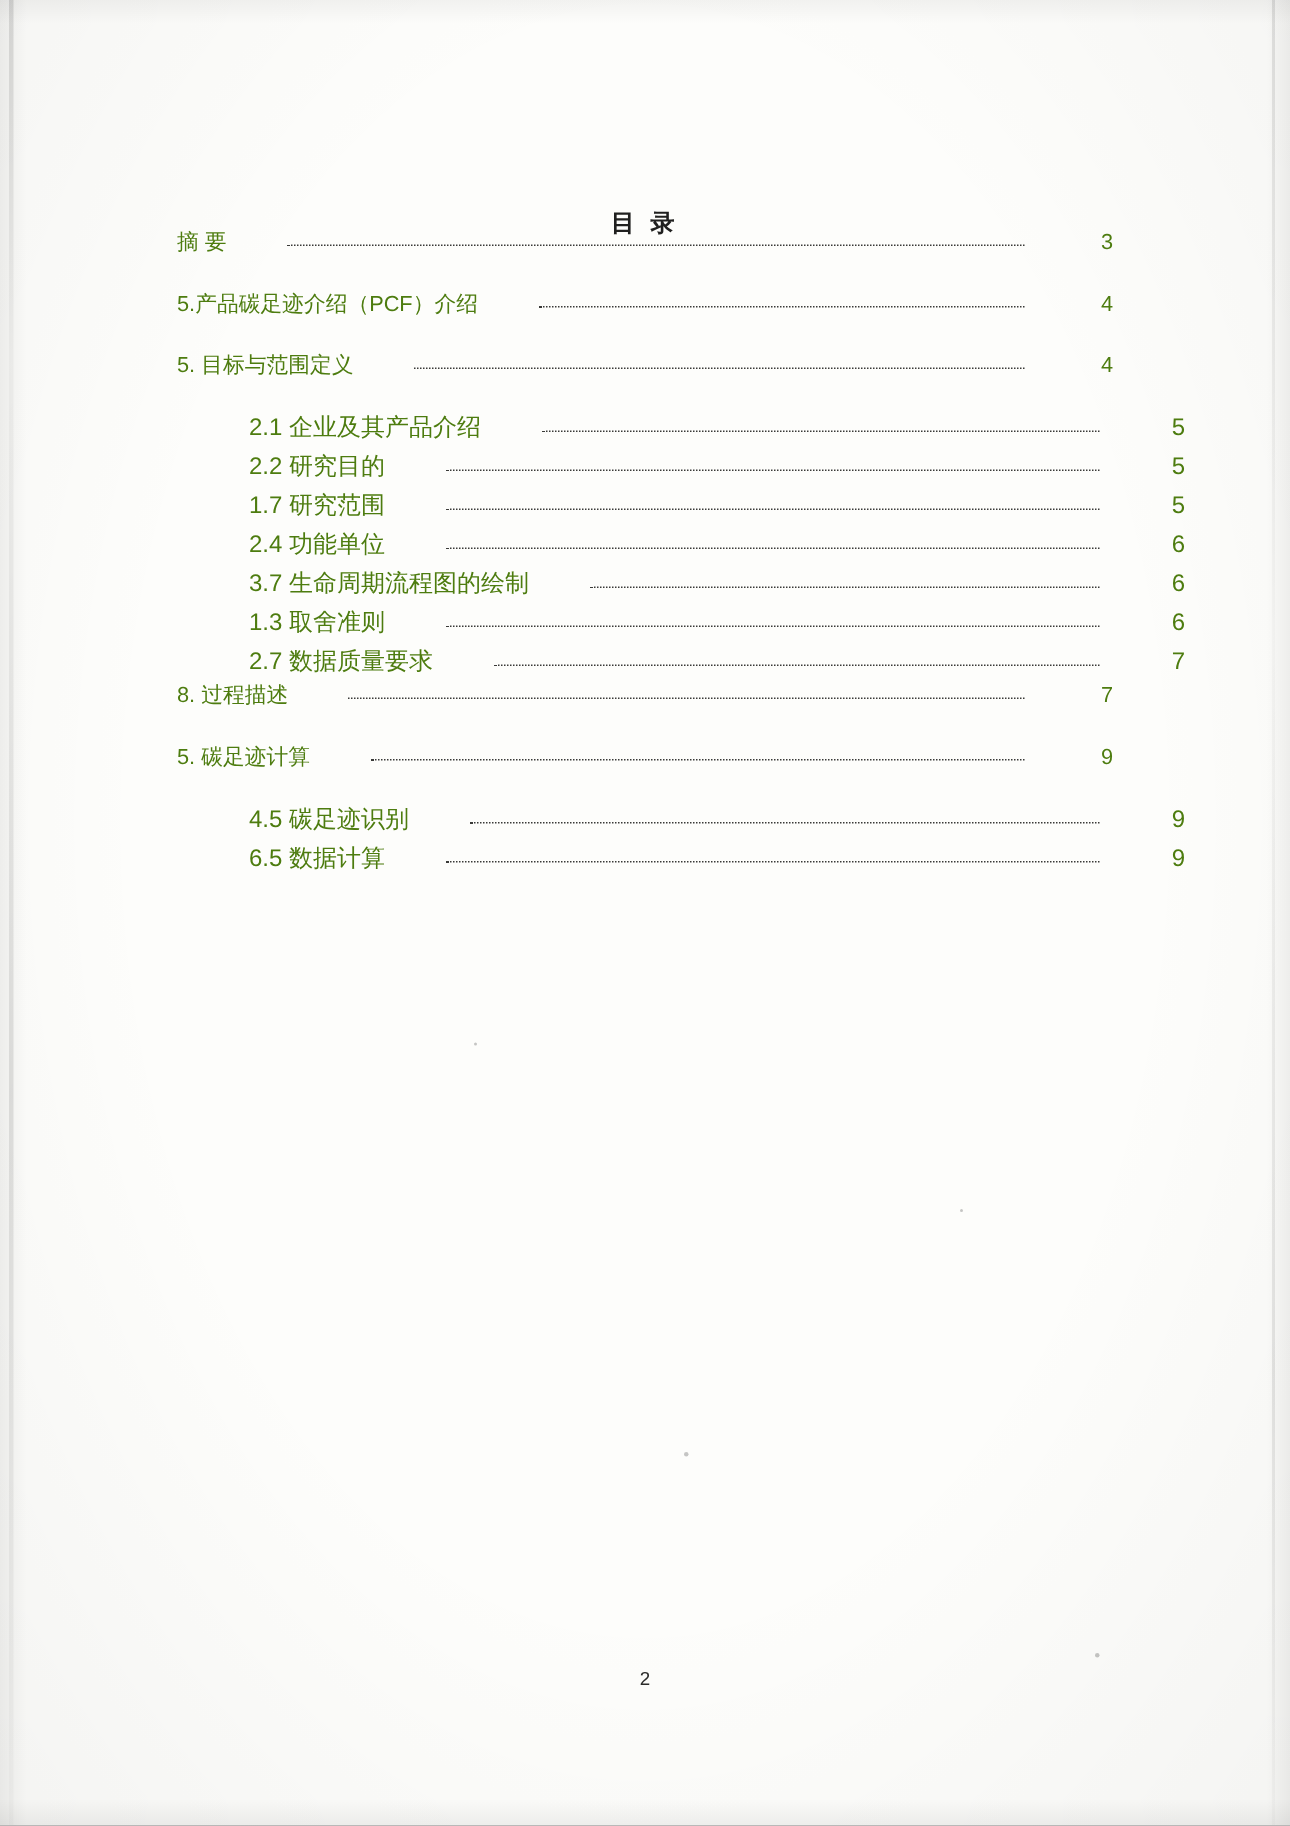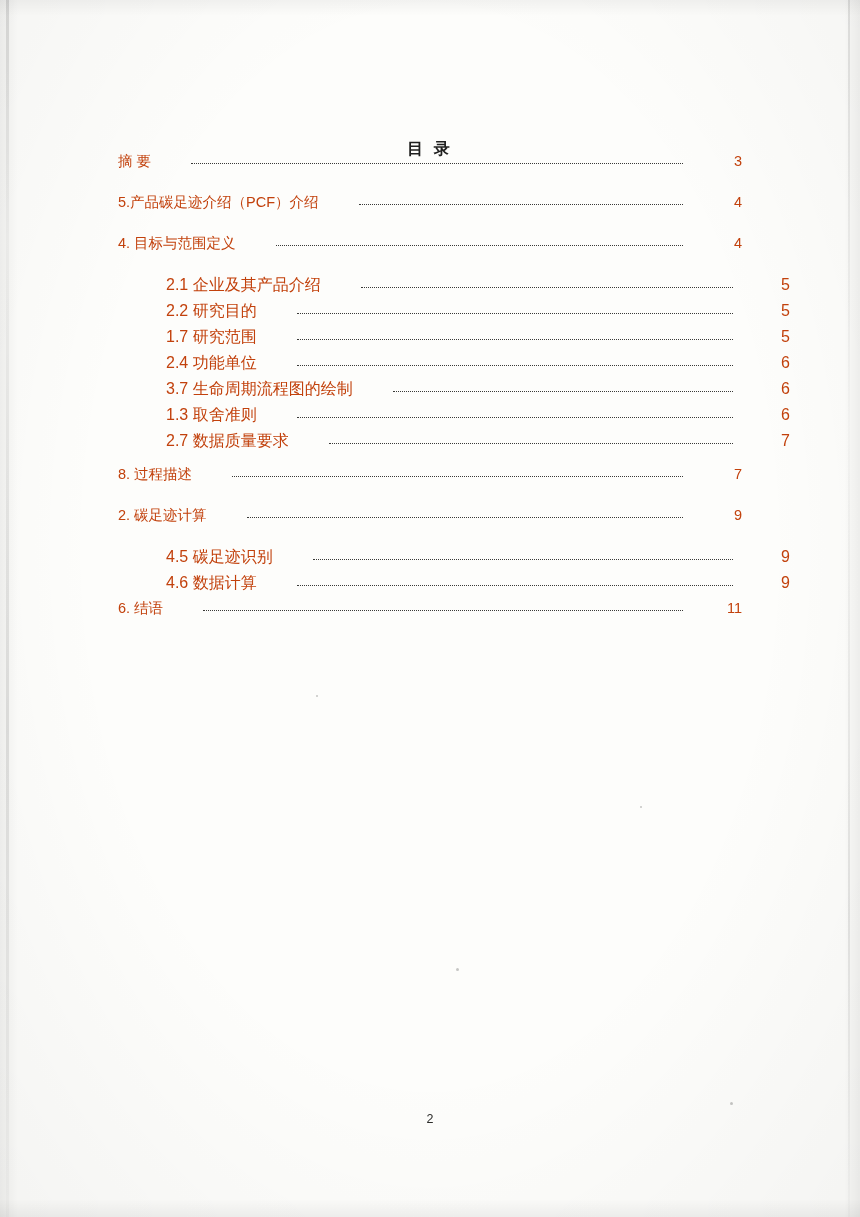--- a/index.html
+++ b/index.html
@@ -73,21 +73,21 @@
     top: 152px;
     width: 624px;
   }
 
   .toc-entry {
     display: flex;
     align-items: baseline;
     width: 100%;
     white-space: nowrap;
     font-family: "Liberation Sans", "DejaVu Sans", sans-serif;
-    color: #c2410c;
+    color: #4d7c0f;
     gap: 36px;
   }
   .toc-entry .label {
     flex: 0 0 auto;
     padding-right: 4px;
   }
   .toc-entry .dots {
     flex: 1 1 auto;
     overflow: hidden;
     margin: 0 2px 0 0;
@@ -110,21 +110,21 @@
   }
   
   .lvl2 {
     font-size: 16px;
     margin-bottom: 5px;
     padding-left: 48px;
   }
   .lvl2 .page-no { min-width: 14px; }
 
   .gap-after-sub {
-    margin-bottom: 13px;
+    margin-bottom: 2px;
   }
 
   .page-number {
     position: absolute;
     top: 1112px;
     left: 0;
     width: 860px;
     text-align: center;
     font-size: 12.5px;
     font-family: "Liberation Sans", "DejaVu Sans", sans-serif;
@@ -154,21 +154,21 @@
           <span class="label">摘 要</span>
           <span class="dots"></span>
           <span class="page-no">3</span>
         </div>
         <div class="toc-entry lvl1">
           <span class="label">5.产品碳足迹介绍（PCF）介绍</span>
           <span class="dots"></span>
           <span class="page-no">4</span>
         </div>
         <div class="toc-entry lvl1">
-          <span class="label">4. 目标与范围定义</span>
+          <span class="label">5. 目标与范围定义</span>
           <span class="dots"></span>
           <span class="page-no">4</span>
         </div>
         <div class="toc-entry lvl2">
           <span class="label">2.1 企业及其产品介绍</span>
           <span class="dots"></span>
           <span class="page-no">5</span>
         </div>
         <div class="toc-entry lvl2">
           <span class="label">2.2 研究目的</span>
@@ -199,37 +199,32 @@
           <span class="label">2.7 数据质量要求</span>
           <span class="dots"></span>
           <span class="page-no">7</span>
         </div>
         <div class="toc-entry lvl1">
           <span class="label">8. 过程描述</span>
           <span class="dots"></span>
           <span class="page-no">7</span>
         </div>
         <div class="toc-entry lvl1">
-          <span class="label">2. 碳足迹计算</span>
+          <span class="label">5. 碳足迹计算</span>
           <span class="dots"></span>
           <span class="page-no">9</span>
         </div>
         <div class="toc-entry lvl2">
           <span class="label">4.5 碳足迹识别</span>
           <span class="dots"></span>
           <span class="page-no">9</span>
         </div>
         <div class="toc-entry lvl2">
-          <span class="label">4.6 数据计算</span>
+          <span class="label">6.5 数据计算</span>
           <span class="dots"></span>
           <span class="page-no">9</span>
-        </div>
-        <div class="toc-entry lvl1">
-          <span class="label">6. 结语</span>
-          <span class="dots"></span>
-          <span class="page-no">11</span>
         </div>
       </div>
 
     <div class="page-number">2</div>
 
   </div>
 </div>
 
 </body></html>

